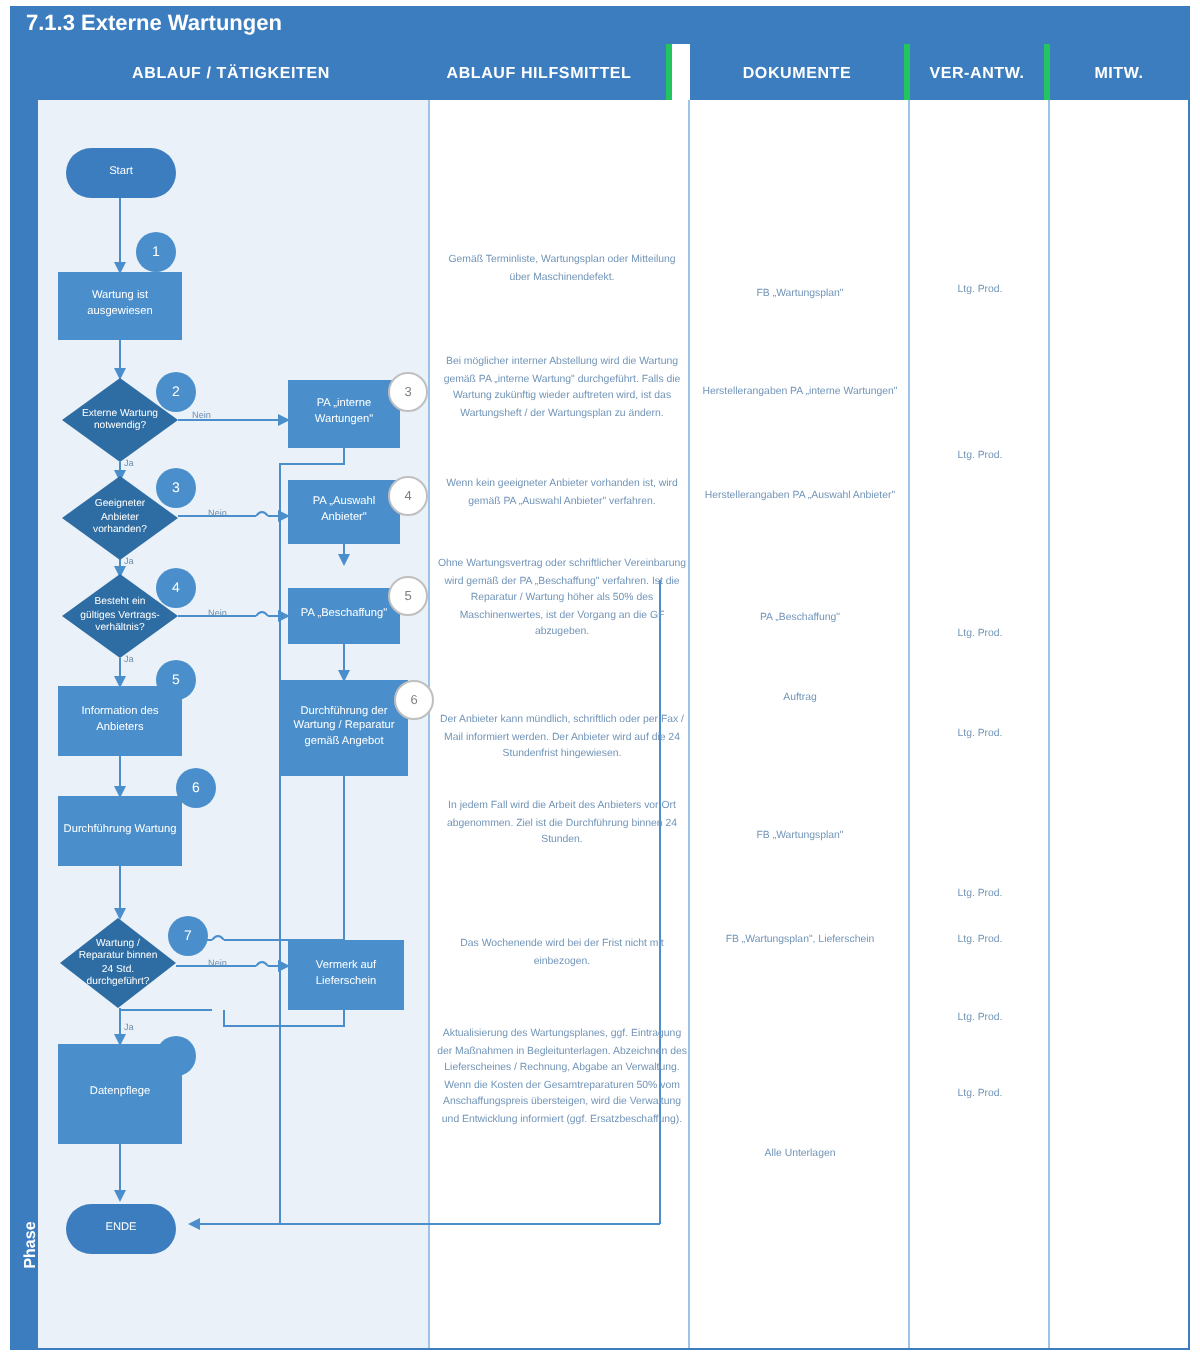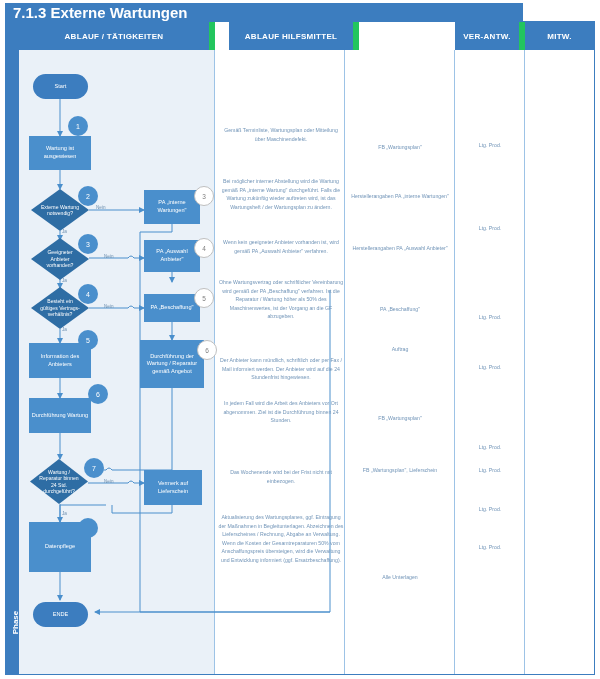--- a/index.html
+++ b/index.html
@@ -1,40 +1,40 @@
 <!DOCTYPE html>
 <html><head>
 <meta charset="utf-8">
 <style>
   html,body{margin:0;padding:0;background:#ffffff;}
   body{width:600px;height:679px;font-family:"Liberation Sans",sans-serif;}
   .page{position:relative;width:600px;height:679px;background:#ffffff;overflow:hidden;}
 
   
-  .title-bar{position:absolute;left:5px;top:3px;width:518px;height:18px;
-    background:#3c7dbf;color:#ffffff;font-size:15px;font-weight:bold;
+  .title-bar{position:absolute;left:5px;top:3px;width:590px;height:18px;
+    background:#3c7dbf;color:#ffffff;font-size:11px;font-weight:bold;
     display:flex;align-items:center;padding-left:8px;box-sizing:border-box;}
 
   
   .frame{position:absolute;left:5px;top:21px;width:590px;height:654px;
     border:1px solid #3c7dbf;box-sizing:border-box;background:#fff;}
 
   
   .phase-band{position:absolute;left:6px;top:22px;width:13px;height:652px;
     background:#3c7dbf;}
   .phase-label{position:absolute;left:-20px;top:594px;width:58px;height:13px;
     transform:rotate(-90deg);transform-origin:center center;
     color:#ffffff;font-size:8px;font-weight:bold;text-align:center;
     display:flex;align-items:center;justify-content:center;}
 
   
   .hdr{position:absolute;top:22px;height:28px;background:#3c7dbf;
     color:#ffffff;font-size:8px;font-weight:bold;letter-spacing:.3px;
     display:flex;align-items:center;justify-content:center;text-align:center;
-    border-right:6px solid #22c55e;box-sizing:border-box;}
+    border-right:3px solid #22c55e;box-sizing:border-box;}
 
   
   .colbody{position:absolute;top:50px;height:624px;box-sizing:border-box;}
   .col-sep{border-right:1px solid #9dc3e6;}
   .col-flow{background:#eaf1f8;}
   .col-white{background:#ffffff;}
 
   
   .txt{position:absolute;color:#7295b8;font-size:5.2px;line-height:1.65;
     text-align:center;box-sizing:border-box;}
@@ -74,21 +74,22 @@
 
   <div class="title-bar">7.1.3 Externe Wartungen</div>
 
   <div class="frame"></div>
 
   <div class="phase-band">
     <div class="phase-label">Phase</div>
   </div>
 
   <div class="hdr" style="left:19px;width:196px;">ABLAUF / TÄTIGKEITEN</div>
-  <div class="hdr" style="left:229px;width:130px;">ABLAUF HILFSMITTEL</div>
+  <div class="hdr" style="left:206px;width:130px;">ABLAUF HILFSMITTEL</div>
+  <div class="hdr" style="left:345px;width:110px;">DOKUMENTE</div>
   <div class="hdr" style="left:525px;width:69px;border-right:none;">MITW.</div>
   <div class="hdr" style="left:455px;width:70px;">VER-ANTW.</div>
 
   <div class="colbody col-flow col-sep" style="left:19px;width:196px;"></div>
   <div class="colbody col-white col-sep" style="left:215px;width:130px;"></div>
   <div class="colbody col-white col-sep" style="left:345px;width:110px;"></div>
   <div class="colbody col-white col-sep" style="left:455px;width:70px;"></div>
   <div class="colbody col-white" style="left:525px;width:69px;"></div>
 
   <svg class="wires" viewBox="0 0 600 679">

